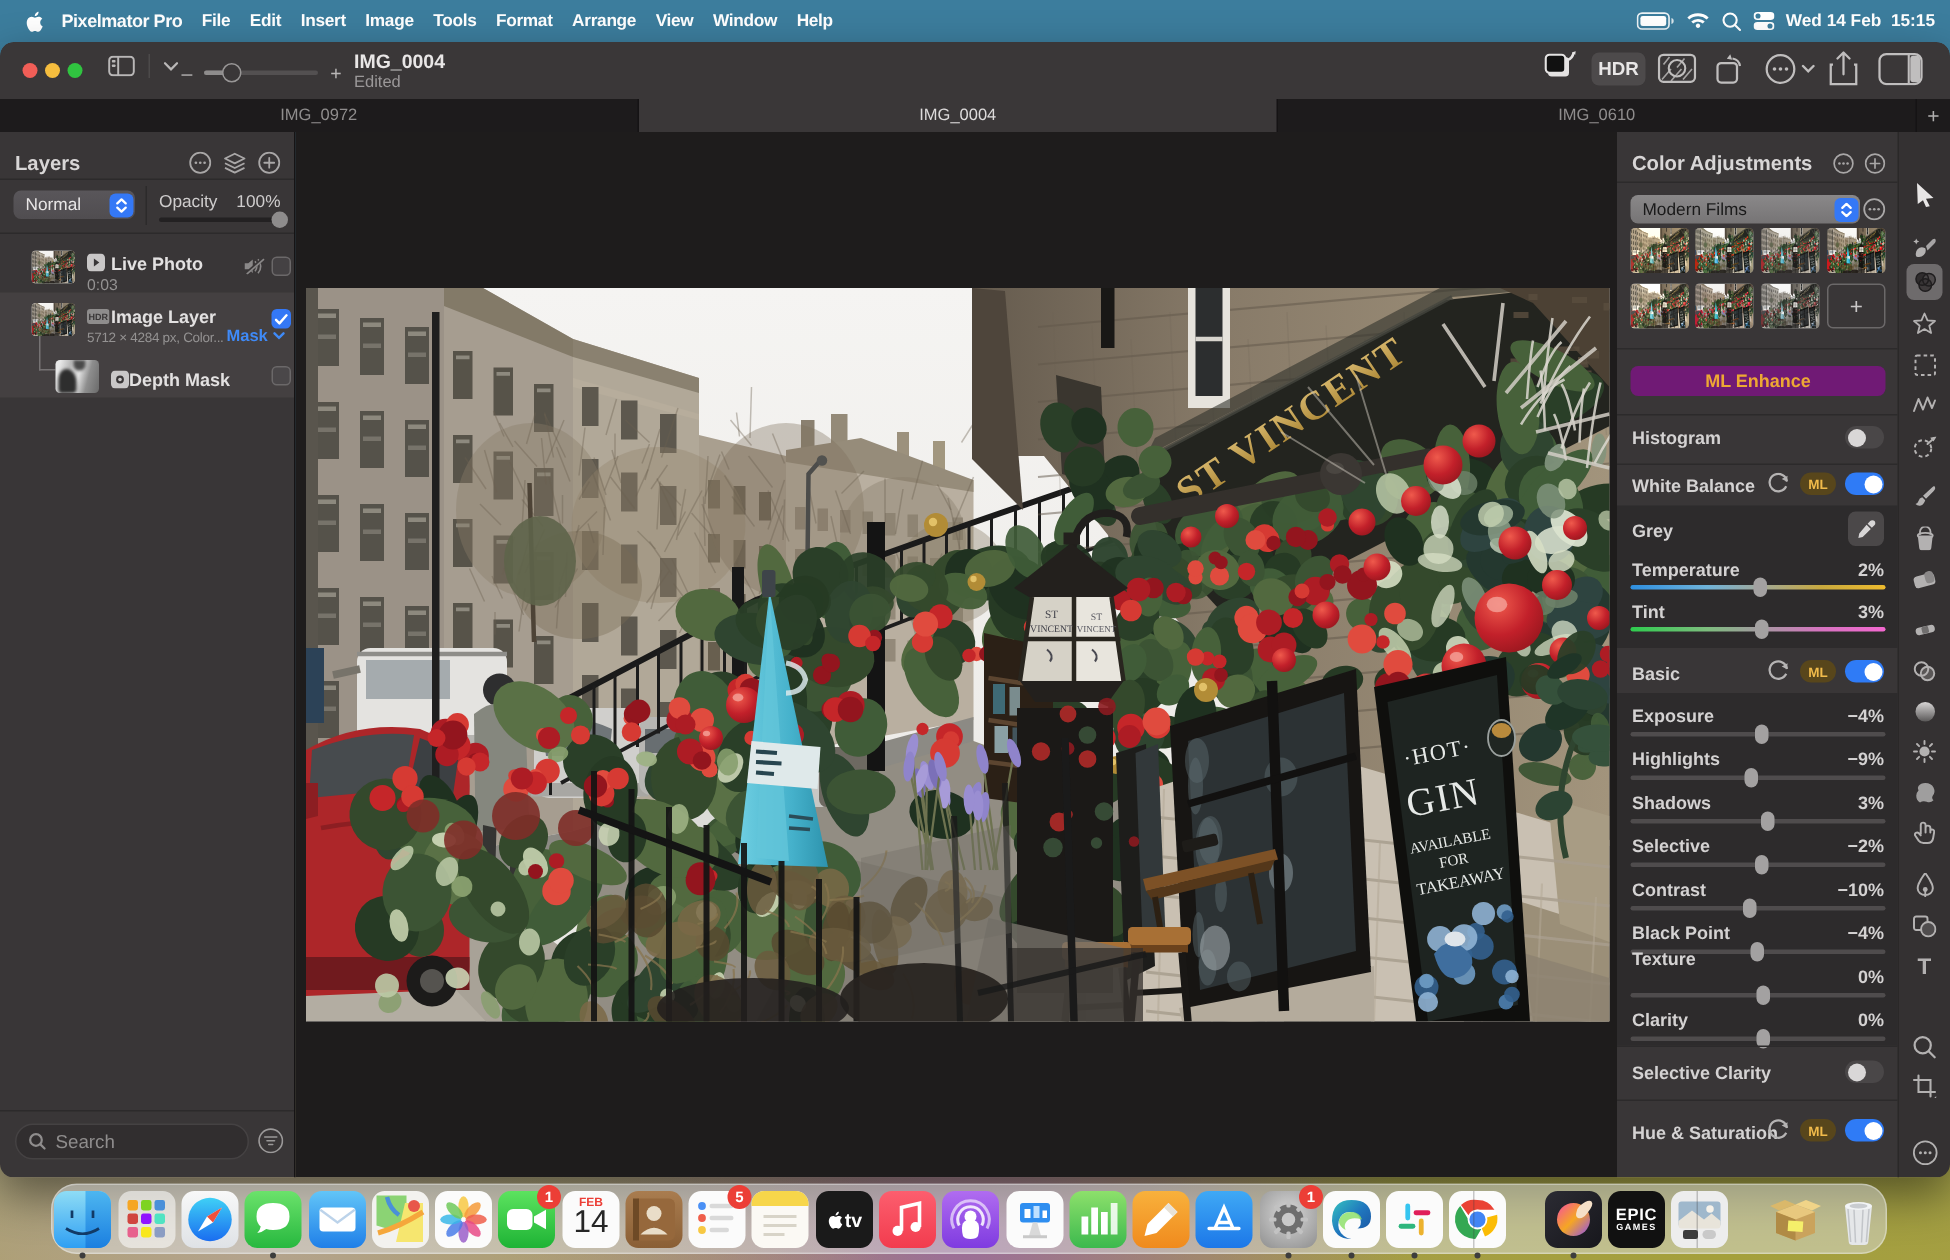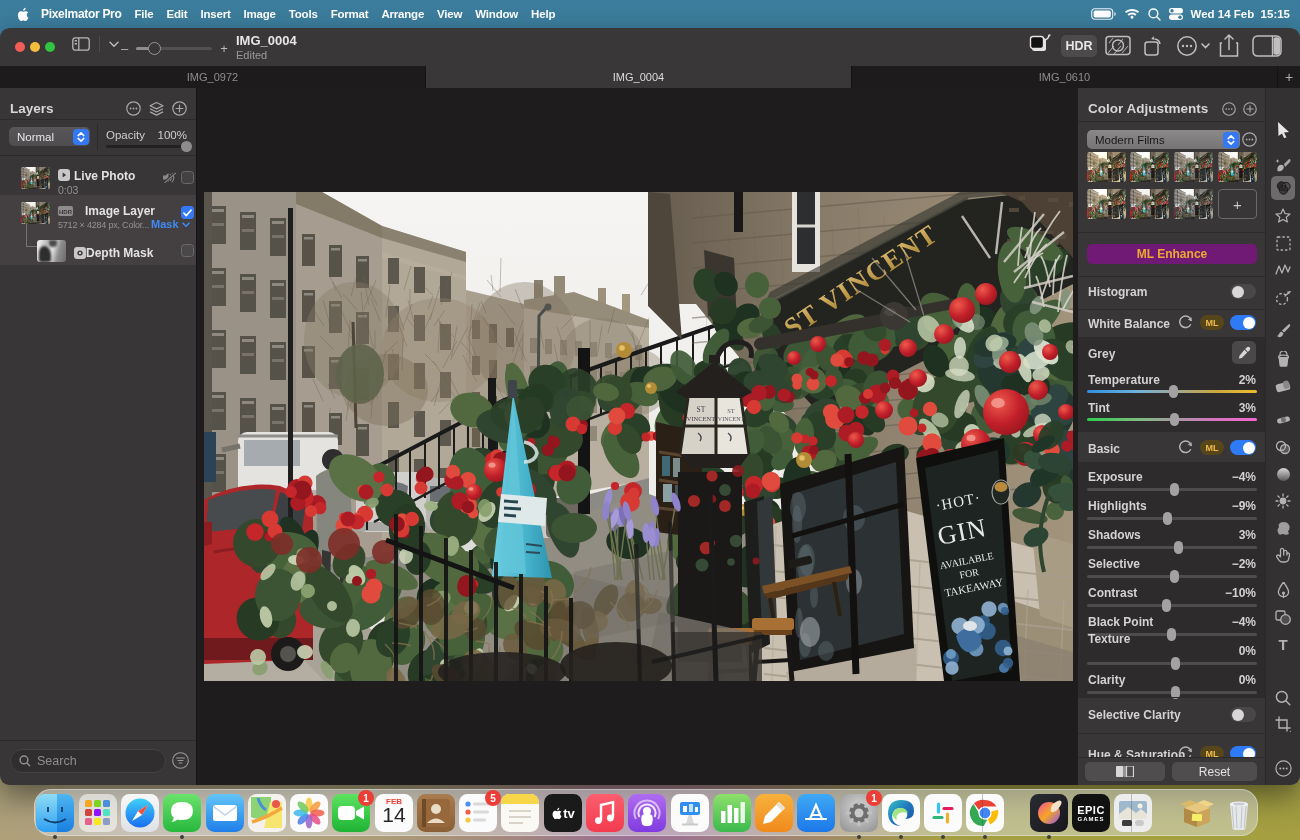--- a/index.html
+++ b/index.html
@@ -1560,21 +1560,21 @@
         </svg>
         <div style="position:absolute;left:181px;top:83px;width:13px;height:13px;border-radius:3.5px;background:#56535466;border:1px solid #6b6869;"></div>
 
         <div style="position:absolute;left:0;top:107px;width:100%;height:70px;background:#444041;"></div>
         <div style="position:absolute;left:26px;top:124px;width:11px;height:35px;border-left:1.5px solid #767374;border-bottom:1.5px solid #767374;"></div>
         <div style="position:absolute;left:21px;top:114px;width:29px;height:22px;border-radius:3px;overflow:hidden;background:#888;">
           <svg width="29" height="22" viewBox="0 0 869 489" preserveAspectRatio="none">
             <use href="#photothumb"></use>
           </svg>
         </div>
-        <div style="position:absolute;left:58px;top:116px;display:flex;align-items:center;gap:12px;">
+        <div style="position:absolute;left:58px;top:116px;display:flex;align-items:center;gap:1px;">
           <svg width="15" height="10" viewBox="0 0 15 10">
             <rect width="15" height="10" rx="2" fill="#8e8c8c"></rect>
             <text x="7.5" y="7.6" font-size="6" font-weight="bold" fill="#393637" text-anchor="middle" font-family="Liberation Sans">HDR</text>
           </svg>
           <span style="font-size:12px;font-weight:bold;color:#e3e1e1;">Image Layer</span>
         </div>
         <div style="position:absolute;left:58px;top:132px;font-size:9px;color:#949292;letter-spacing:-0.2px;">5712 × 4284 px, Color...</div>
         <div style="position:absolute;left:151px;top:130px;font-size:11px;font-weight:bold;color:#3f8af7;">Mask
           <svg width="8" height="6" viewBox="0 0 8 6" fill="none" stroke="#3f8af7" stroke-width="1.6" stroke-linecap="round">
             <path d="M1 1.2l3 3 3-3"></path>
@@ -1753,30 +1753,20 @@
         <div class="lbl" style="left:10px;top:620px;">Selective Clarity</div>
         <div class="tgl off" style="top:619px;"></div>
         <div class="hr" style="position:absolute;top:645px;left:0;right:0;"></div>
         <div class="lbl" style="left:10px;top:660px;">Hue &amp; Saturation</div>
         <svg style="position:absolute;right:72px;top:658px;" width="15" height="15" viewBox="0 0 15 15" fill="none" stroke="#b5b3b3" stroke-width="1.5">
           <path d="M12.8 9.2A5.8 5.8 0 1 1 13.3 6"></path>
           <path d="M13.7 2.2l-.3 4-3.6-1.8z" fill="#b5b3b3" stroke="none"></path>
         </svg>
         <div class="mlb" style="right:41px;top:658px;">ML</div>
         <div class="tgl on" style="top:658px;"></div>
-        <div style="position:absolute;left:0;bottom:0;width:100%;height:28px;background:#393637;border-top:1px solid #2c2a2b;">
-          <div style="position:absolute;left:7px;top:4px;width:80px;height:19px;border-radius:5px;background:#504d4e;display:flex;align-items:center;justify-content:center;gap:2px;">
-            <svg width="18" height="11" viewBox="0 0 18 11">
-              <rect x="0" y="0" width="7.5" height="11" rx="1" fill="#d9d7d7"></rect>
-              <rect x="10.5" y="0" width="7" height="11" rx="1" fill="none" stroke="#d9d7d7" stroke-width="1.2"></rect>
-              <path d="M9 0v11" stroke="#d9d7d7" stroke-width="1"></path>
-            </svg>
-          </div>
-          <div style="position:absolute;left:94px;top:4px;width:85px;height:19px;border-radius:5px;background:#504d4e;color:#e4e2e2;font-size:12px;display:flex;align-items:center;justify-content:center;">Reset</div>
-        </div>
       </div>
       <div class="tools" id="tools">
         <div style="position:absolute;left:50%;top:42px;transform:translate(-50%,-50%);width:24px;height:24px;display:flex;align-items:center;justify-content:center;">
           <svg width="13" height="16" viewBox="0 0 13 16">
             <path d="M1 0 L12 10 L7 10.5 L9.5 15.5 L7 16 L5 11.5 L1.5 14z" fill="#e8e6e6"></path>
           </svg>
         </div>
         <div style="position:absolute;left:50%;top:77px;transform:translate(-50%,-50%);width:24px;height:24px;display:flex;align-items:center;justify-content:center;">
           <svg width="16" height="16" viewBox="0 0 16 16" fill="#b3b1b1">
             <path d="M9 7 L13.5 2.5 q1.5 -1 2 .5 q.2 1.5-1 2.5 L10 10z" opacity=".9"></path>

